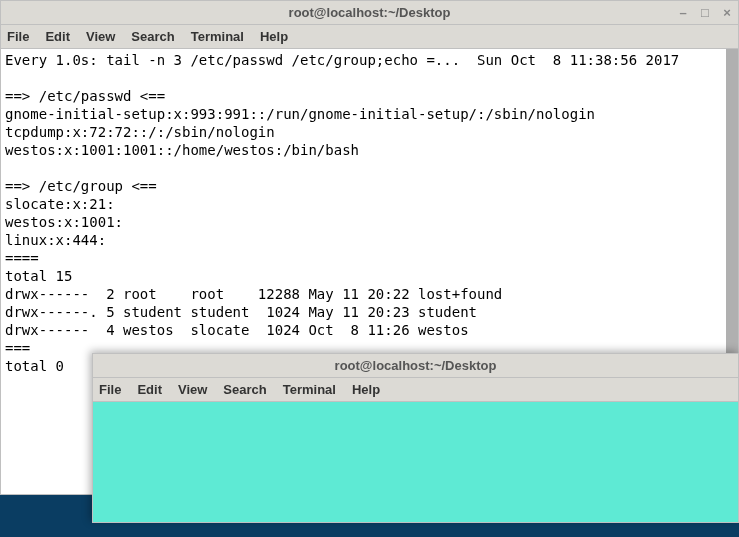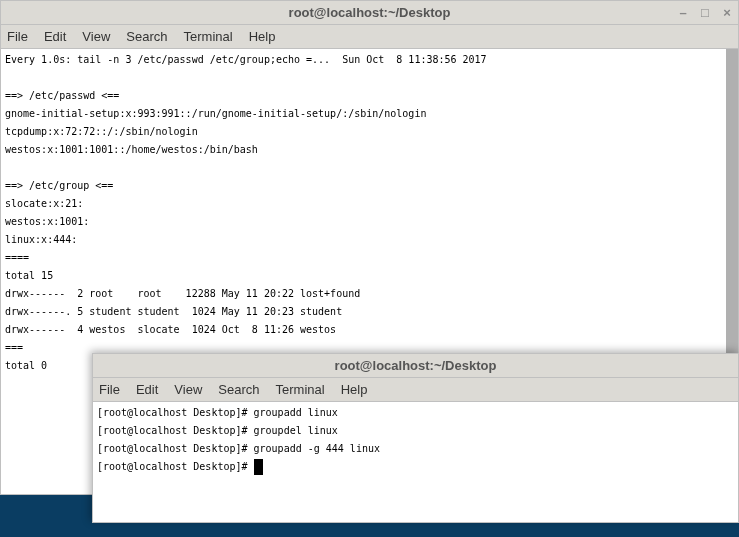--- a/index.html
+++ b/index.html
@@ -61,28 +61,29 @@
     .menubar {
       background: #dcdad5;
       height: 24px;
       display: flex;
       align-items: center;
       padding: 0 6px;
       gap: 16px;
       font-size: 13px;
       color: #333;
       border-bottom: 1px solid #c0c0c0;
+      font-weight: bold;
     }
     .menu-item { cursor: pointer; }
     .terminal-body {
       flex: 1;
       background: #fff;
       padding: 2px 4px;
       font-family: "DejaVu Sans Mono", "Liberation Mono", monospace;
-      font-size: 10px;
+      font-size: 14px;
       line-height: 18px;
       color: #000;
       white-space: pre;
       overflow: hidden;
     }
     .scrollbar {
       position: absolute;
       right: 0;
       top: 48px;
       bottom: 0;
@@ -134,14 +135,13 @@
     <span>root@localhost:~/Desktop</span>
   </div>
   <div class="menubar">
     <span class="menu-item">File</span>
     <span class="menu-item">Edit</span>
     <span class="menu-item">View</span>
     <span class="menu-item">Search</span>
     <span class="menu-item">Terminal</span>
     <span class="menu-item">Help</span>
   </div>
-  <div class="terminal-body" id="front-body"><div>[root@localhost Desktop]# groupadd linux</div><div>[root@localhost Desktop]# groupdel linux</div><div>[root@localhost Desktop]# groupadd -g 444 linux</div><div class="prompt-line"><span>[root@localhost Desktop]# </span><span class="cursor"></span></div></div>
 </div>
 
 </body></html>

